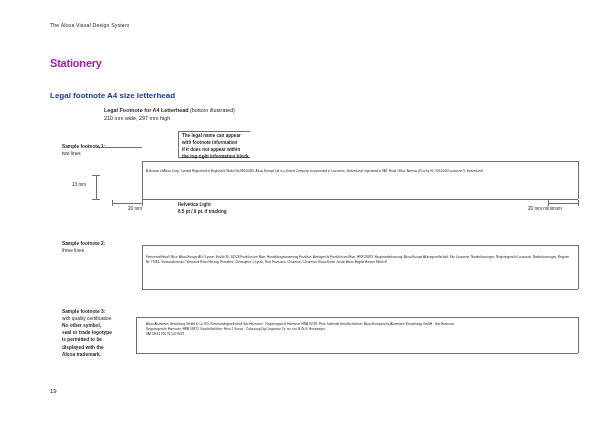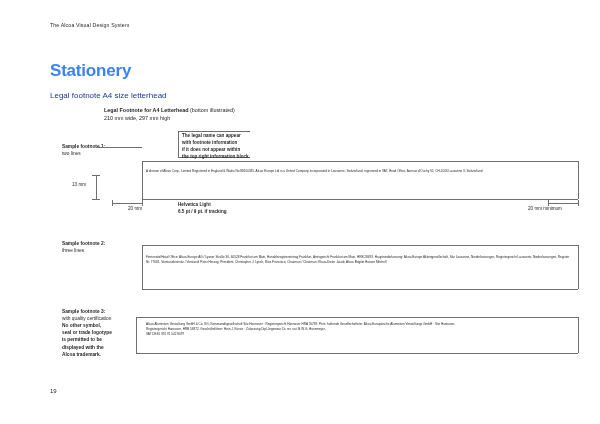--- a/index.html
+++ b/index.html
@@ -25,31 +25,31 @@
     left: 50px;
     top: 22px;
     font-size: 5.2px;
     letter-spacing: 0.15px;
     color: #231f20;
   }
   .page-title {
     position: absolute;
     left: 50px;
     top: 50px;
-    font-size: 17px;
-    font-weight: bold;
-    color: #3b82f6;
+    font-size: 11px;
+    font-weight: bold;
+    color: #a21caf;
     letter-spacing: -0.2px;
   }
   .section-title {
     position: absolute;
     left: 50px;
     top: 84px;
     font-size: 8px;
-    font-weight: normal;
+    font-weight: bold;
     color: #1a3a8f;
   }
   .spec-block {
     position: absolute;
     left: 104px;
     top: 106px;
     font-size: 5.4px;
     line-height: 1.55;
     color: #231f20;
   }

